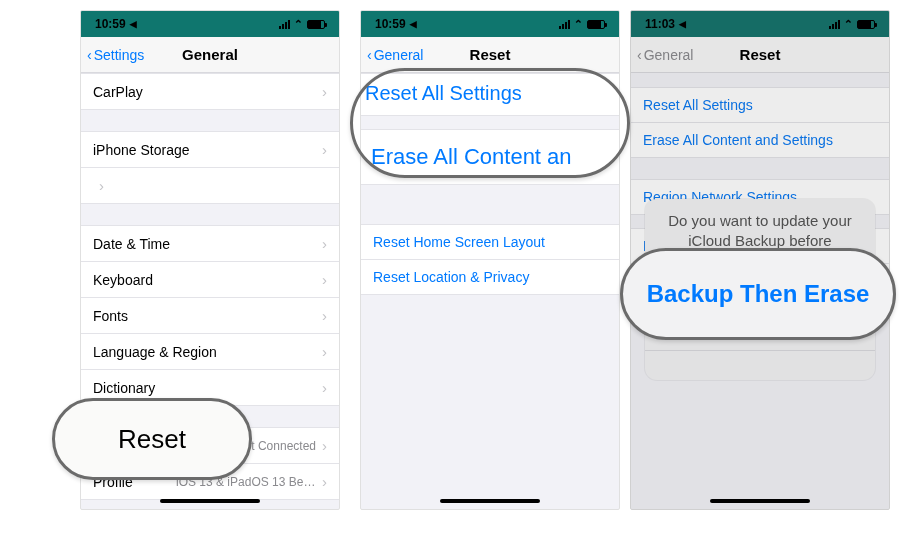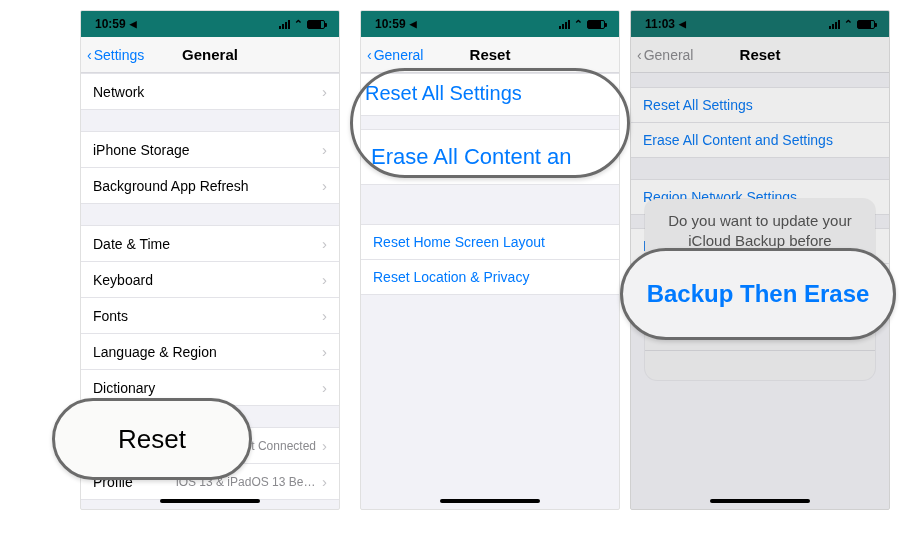--- a/index.html
+++ b/index.html
@@ -137,30 +137,29 @@
     </div>
     <div class="nav">
       <div class="back">
         <span>‹</span>
         <span>Settings</span>
       </div>
       <div class="title">General</div>
     </div>
 
     <div class="row">
-      <span class="label">Network</span>
+      <span class="label">CarPlay</span>
       <span class="chev">›</span>
     </div>
     <div class="gap"></div>
     <div class="row">
       <span class="label">iPhone Storage</span>
       <span class="chev">›</span>
     </div>
     <div class="row">
-      <span class="label">Background App Refresh</span>
       <span class="chev">›</span>
     </div>
     <div class="gap"></div>
     <div class="row">
       <span class="label">Date &amp; Time</span>
       <span class="chev">›</span>
     </div>
     <div class="row">
       <span class="label">Keyboard</span>
       <span class="chev">›</span>

